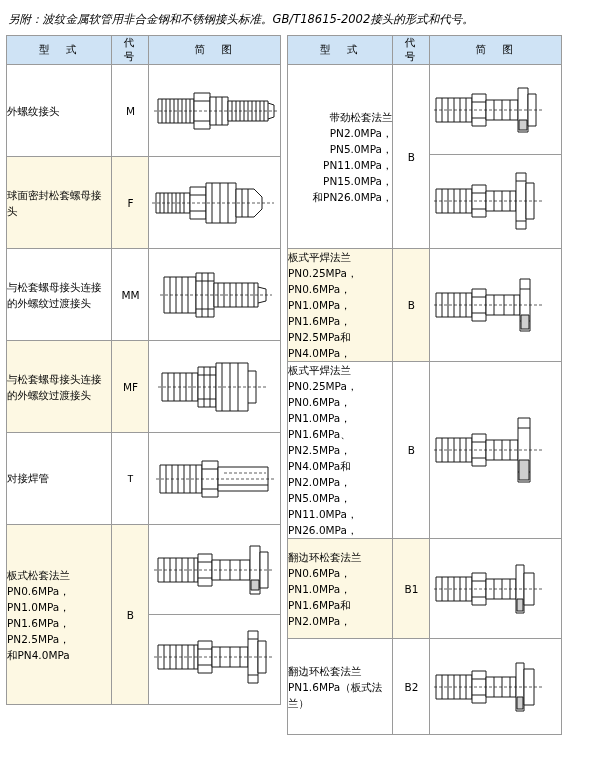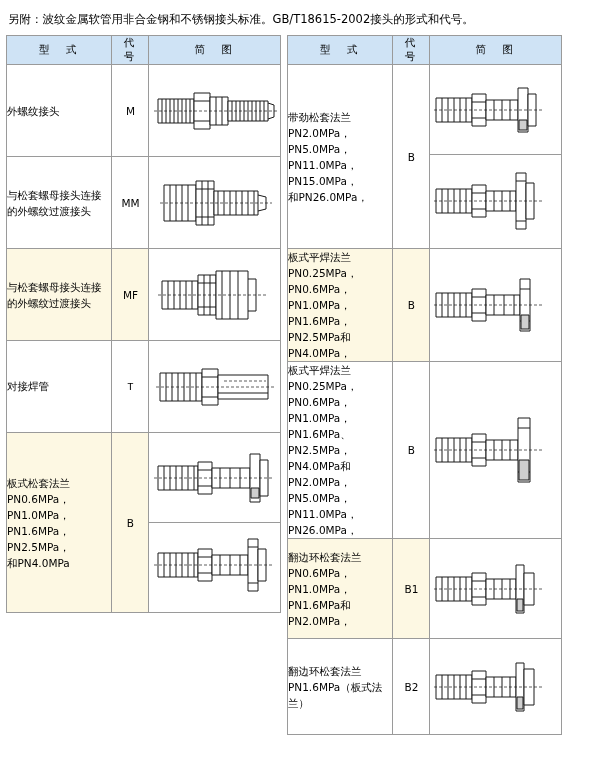--- a/index.html
+++ b/index.html
@@ -10,20 +10,21 @@
     color:#000;
     overflow:hidden;
   }
   .page{width:600px;height:768px;position:relative;box-sizing:border-box;padding:8px 6px 0 6px;}
   .title{
     font-size:11.5px;
     line-height:16px;
     padding:3px 2px 8px 2px;
     white-space:nowrap;
     letter-spacing:0px;
+    font-style:italic;
   }
   table.main{
     border-collapse:collapse;
     width:556px;
     table-layout:fixed;
   }
   table.main > tbody > tr > td{
     vertical-align:top;
     padding:0;
     border:0;
@@ -115,20 +116,39 @@
                     <path class="fitline" d="M66 22 L66 50 M72 22 L72 50"></path>
                     <path class="fitfill" d="M78 26 L118 26 L118 46 L78 46 Z"></path>
                     <path class="fitline" d="M82 26 L82 46 M86 26 L86 46 M90 26 L90 46 M94 26 L94 46 M98 26 L98 46 M102 26 L102 46 M106 26 L106 46 M110 26 L110 46 M114 26 L114 46"></path>
                     <path class="fitline" d="M118 28 L124 30 L124 42 L118 44"></path>
                     <path class="dash" d="M4 36 L128 36"></path>
                   </g>
                 </svg>
               </td>
             </tr>
 
+            <tr style="height:92px;">
+              <td class="cell-type yellow">球面密封松套螺母接头</td>
+              <td class="cell-code yellow">F</td>
+              <td class="cell-fig">
+                <svg width="130" height="72" viewBox="0 0 130 72">
+                  <g>
+                    <path class="fitfill" d="M6 26 L40 26 L40 46 L6 46 Z"></path>
+                    <path class="fitline" d="M10 26 L10 46 M14 26 L14 46 M18 26 L18 46 M22 26 L22 46 M26 26 L26 46 M30 26 L30 46 M34 26 L34 46"></path>
+                    <path class="fitfill" d="M40 20 L56 20 L56 52 L40 52 Z"></path>
+                    <path class="fitline" d="M40 28 L56 28 M40 44 L56 44"></path>
+                    <path class="fitfill" d="M56 16 L86 16 L86 56 L56 56 Z"></path>
+                    <path class="fitline" d="M62 16 L62 56 M70 16 L70 56 M78 16 L78 56"></path>
+                    <path class="fitfill" d="M86 22 L104 22 L112 30 L112 42 L104 50 L86 50 Z"></path>
+                    <path class="fitline" d="M92 22 L92 50 M98 22 L98 50"></path>
+                    <path class="dash" d="M2 36 L124 36"></path>
+                  </g>
+                </svg>
+              </td>
+            </tr>
 
             <tr style="height:92px;">
               <td class="cell-type white">与松套螺母接头连接的外螺纹过渡接头</td>
               <td class="cell-code white">MM</td>
               <td class="cell-fig">
                 <svg width="130" height="76" viewBox="0 0 130 76">
                   <g>
                     <path class="fitfill" d="M14 20 L46 20 L46 56 L14 56 Z"></path>
                     <path class="fitline" d="M20 20 L20 56 M26 20 L26 56 M32 20 L32 56 M38 20 L38 56"></path>
                     <path class="fitfill" d="M46 16 L64 16 L64 60 L46 60 Z"></path>
@@ -236,21 +256,21 @@
           <thead>
             <tr>
               <th>型　式</th>
               <th>代　号</th>
               <th>简　图</th>
             </tr>
           </thead>
           <tbody>
 
             <tr style="height:184px;">
-              <td class="cell-type white" style="white-space:pre-line;">带劲松套法兰
+              <td class="cell-type white" style="white-space:pre-line;text-align:right;">带劲松套法兰
 PN2.0MPa，PN5.0MPa，
 PN11.0MPa，PN15.0MPa，
 和PN26.0MPa，</td>
               <td class="cell-code white">B</td>
               <td class="cell-fig" style="padding:0;">
                 <div style="border-bottom:1px solid #9a9a9a;padding:4px 0;">
                   <svg width="128" height="80" viewBox="0 0 128 80">
                     <g>
                       <path class="fitfill" d="M4 28 L40 28 L40 52 L4 52 Z"></path>
                       <path class="fitline" d="M10 28 L10 52 M16 28 L16 52 M22 28 L22 52 M28 28 L28 52 M34 28 L34 52"></path>

